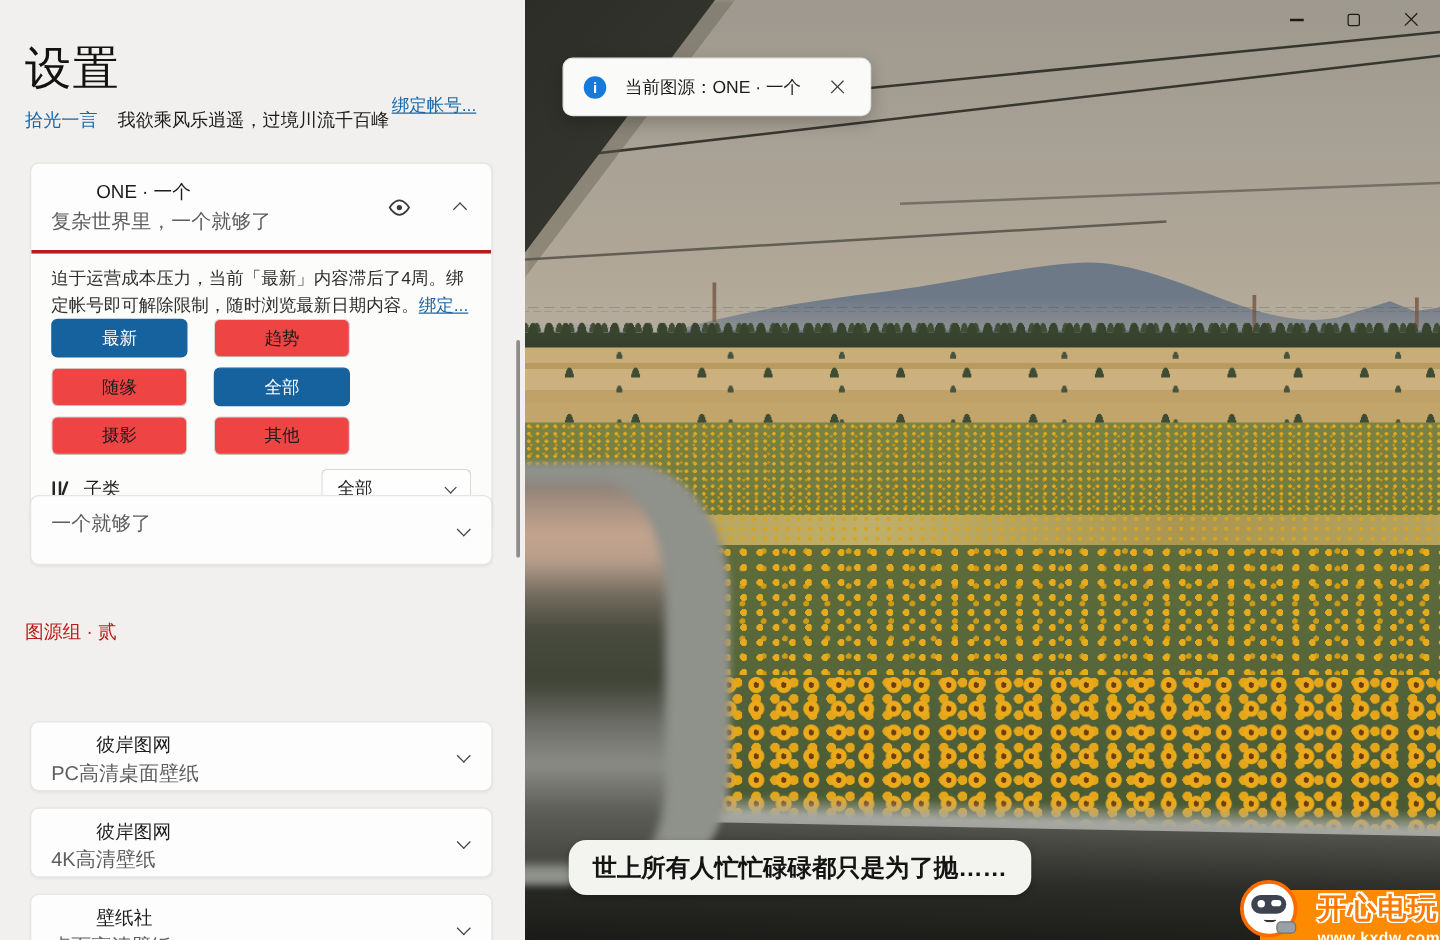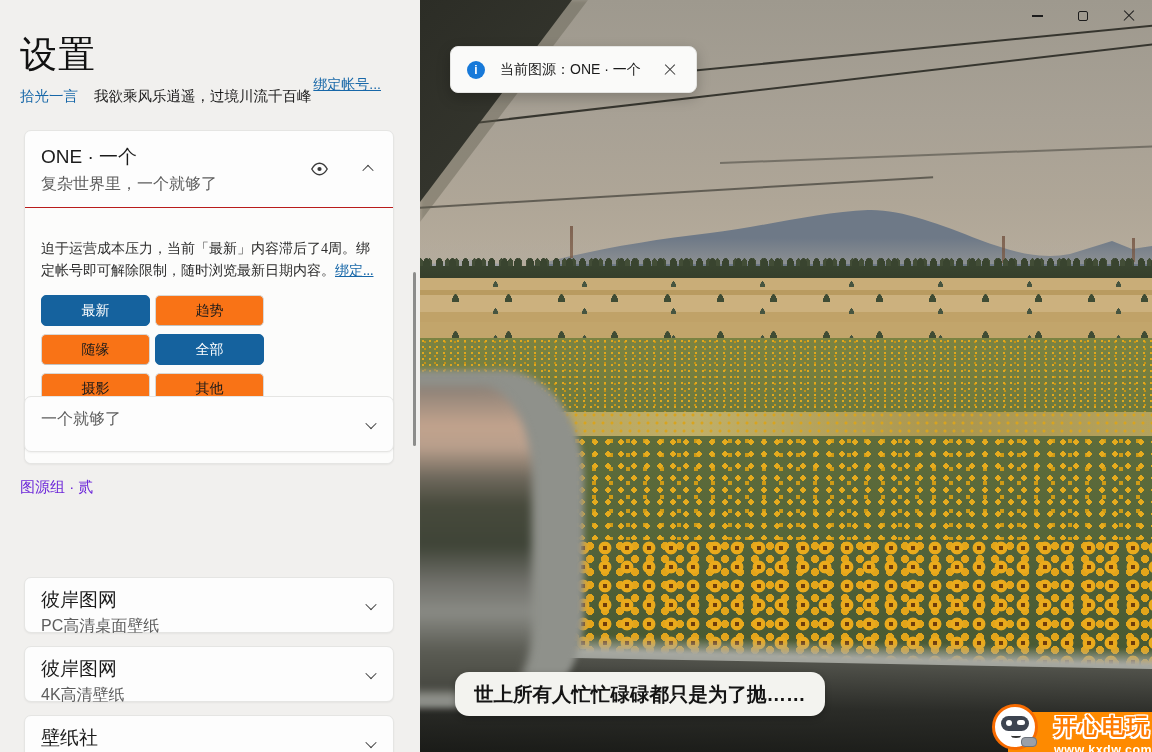--- a/index.html
+++ b/index.html
@@ -12,50 +12,50 @@
   .bind-link { position:absolute; right:39px; top:54px; font-size:14px; color:#1767a8; text-decoration:underline; cursor:pointer;margin-top:22px; }
   .hito { position:absolute; left:20px; top:87px; font-size:14.5px; display:flex; align-items:center; }
   .hito-label { color:#1767a8; margin-right:16px; cursor:pointer; }
   .hito-text { color:#1c1c1c; }
 
   .card { position:absolute; left:24px; width:370px; background:#fdfdfd; border:1px solid #e5e5e3; border-radius:7px; box-shadow:0 1px 2px rgba(0,0,0,.05); }
 
   
   .one-card { top:130px; }
   .card-head { position:relative; padding:13px 16px 12px; cursor:pointer; }
-  .card-title { font-size:19px; color:#1b1b1b; }
+  .card-title { font-size:15px; color:#1b1b1b;margin-left:36px; }
   .card-sub { font-size:16px; color:#5d5d5d; margin-top:4px; }
   .head-icons { position:absolute; right:14px; top:0; height:100%; display:flex; align-items:center; gap:27px; }
   .icon-btn { width:22px; height:22px; display:flex; align-items:center; justify-content:center; cursor:pointer; }
   .chev { width:8px; height:8px; border-right:1.5px solid #3f3f3f; border-bottom:1.5px solid #3f3f3f; display:inline-block; }
   .chev.up { transform:rotate(-135deg) translate(-1px,-1px); }
   .chev.down { transform:rotate(45deg) translate(-1px,-1px); }
-  .one-body { border-top:1px solid #b91c1c; background:#fcfcfb; border-radius:0 0 7px 7px; padding:30px 16px 16px;font-family:Liberation Serif, serif; }
+  .one-body { border-top:3px solid #b91c1c; background:#fcfcfb; border-radius:0 0 7px 7px; padding:8px 16px 16px; }
   .notice { font-size:14px; line-height:22px; color:#2d2d2d; }
   .notice a { color:#1767a8; text-decoration:underline; cursor:pointer; }
-  .tags { margin-top:13px; display:flex; flex-wrap:wrap; gap:8px 5px; }
+  .tags { display:flex; flex-wrap:wrap; gap:8px 21px; }
   .tag { width:109px; height:31px; border-radius:5px; font-size:14px; display:flex; align-items:center; justify-content:center; cursor:pointer;
-         background:#f97316; border:1px solid #d8d8d6; border-bottom-color:#c2c2c0; color:#1b1b1b; }
+         background:#ef4444; border:1px solid #d8d8d6; border-bottom-color:#c2c2c0; color:#1b1b1b; }
   .tag.active { background:#15629e; border-color:#15629e; color:#fff; }
   .subcat-row { margin-top:11px; display:flex; align-items:center; }
   .subcat-icon { position:relative; width:17px; height:14px; margin-right:9px; }
   .subcat-icon i { position:absolute; background:#252525; width:2px; height:12px; top:1px; border-radius:1px; }
   .subcat-icon i:nth-child(1){ left:1px; }
   .subcat-icon i:nth-child(2){ left:6px; }
   .subcat-icon i:nth-child(3){ left:12px; transform:rotate(20deg); transform-origin:top center; }
   .subcat-label { font-size:14.5px; color:#1b1b1b; }
   .select { margin-left:auto; width:120px; height:32px; background:#fefefe; border:1px solid #d8d8d6; border-bottom-color:#c2c2c0; border-radius:5px; display:flex; align-items:center; padding:0 12px; font-size:14px; color:#1b1b1b; cursor:pointer; }
   .select .chev { margin-left:auto; width:7px; height:7px; }
 
   
   .src-card { height:56px; padding:9px 16px; cursor:pointer; }
   .src-card .card-sub { margin-top:3px; }
   .src-chev { position:absolute; right:18px; top:24px; }
   .c2{ top:396px; } .c3{ top:508px; } .c4{ top:577px; } .c5{ top:646px; } .c6{ top:715px; height:56px; }
-  .group-label { position:absolute; left:20px; top:478px; font-size:15px; color:#6d28d9; }
+  .group-label { position:absolute; left:20px; top:496px; font-size:15px; color:#b91c1c; }
   .scroll-thumb { position:absolute; left:413px; top:272px; width:3px; height:174px; background:#8d8d8b; border-radius:2px; cursor:pointer; }
 
   
   .photo { position:absolute; left:420px; top:0; width:732px; height:752px; overflow:hidden;
            background:linear-gradient(180deg,#9e998e 0%,#a8a195 16%,#afa697 27%,#b5ab9b 34%,#b5ab9b 100%); }
   .photo > div, .photo > svg { position:absolute; }
 
   .mtn-svg { left:0; top:186px; }
   .haze { left:0; top:238px; width:100%; height:26px; background:linear-gradient(180deg,rgba(178,172,160,0),rgba(178,172,160,.45)); }
   .wire { height:2px; background:#23231d; transform-origin:left center; opacity:.85; }

